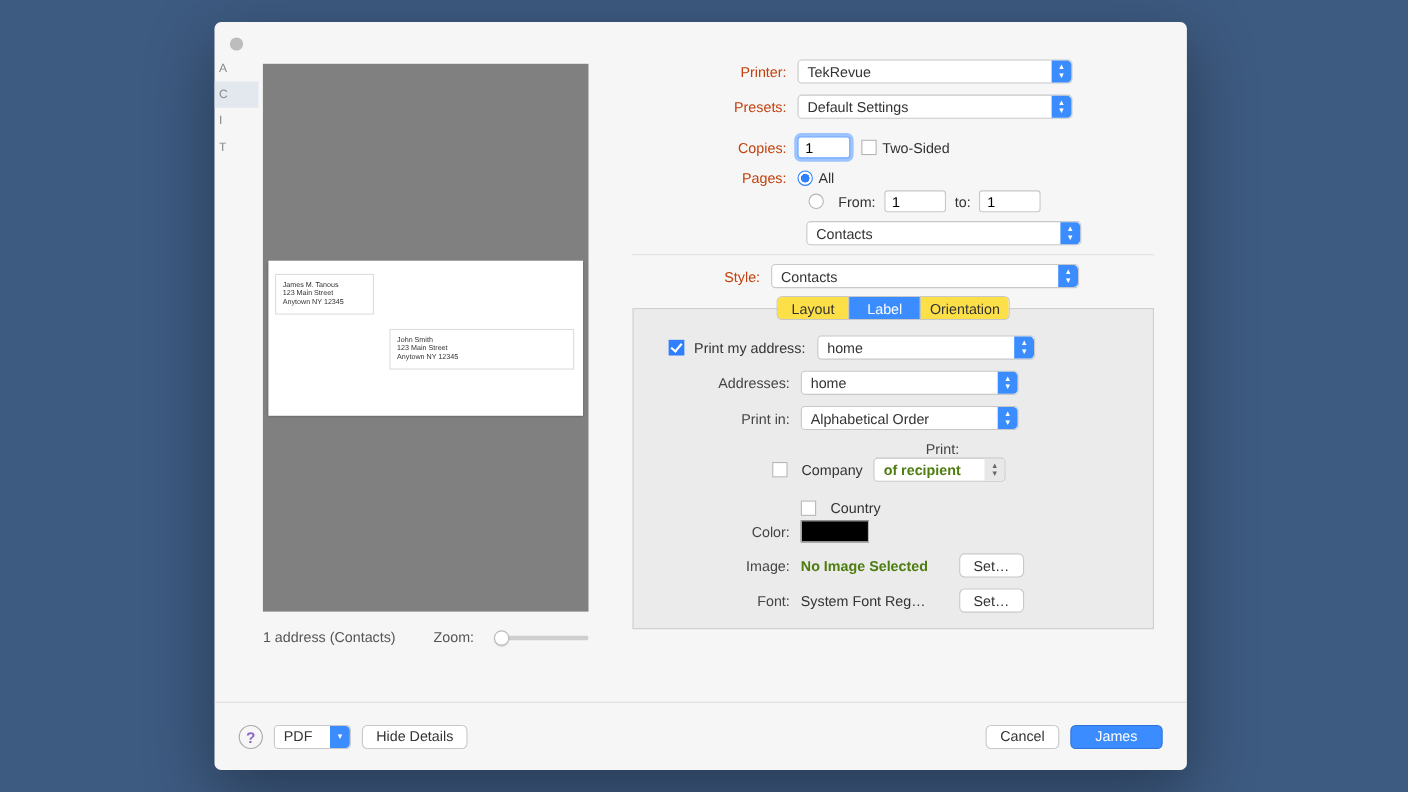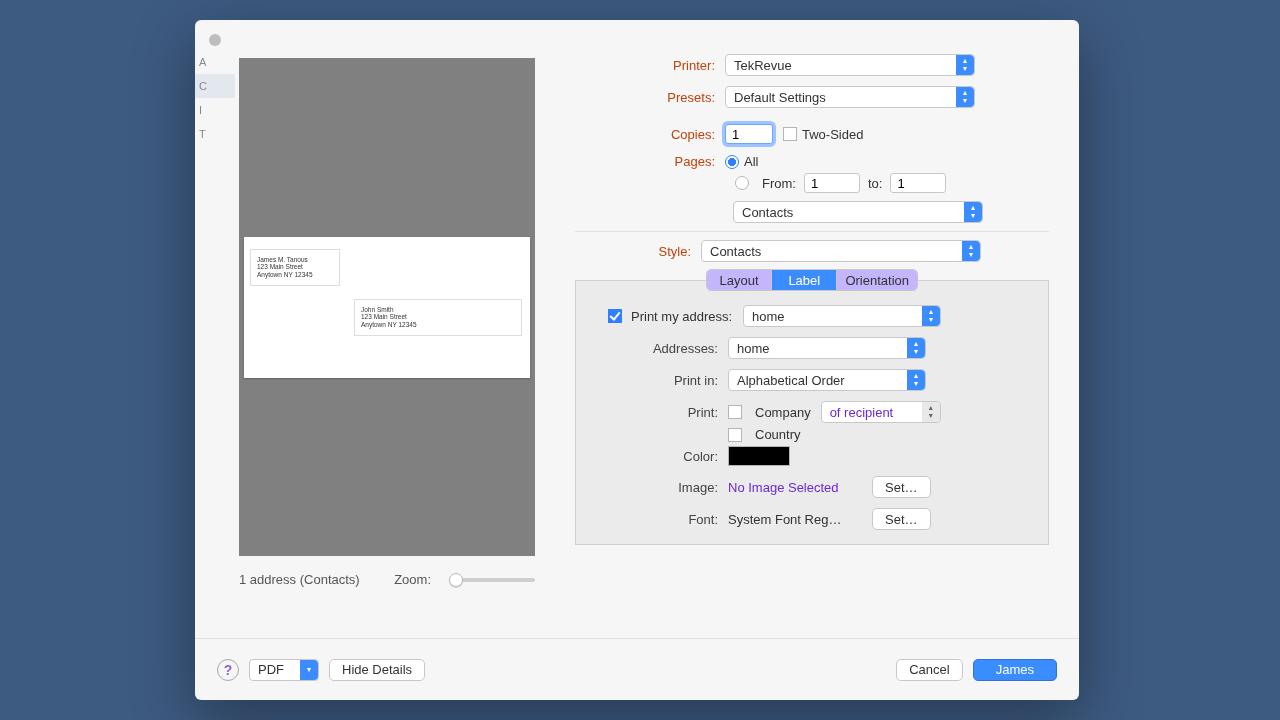--- a/index.html
+++ b/index.html
@@ -162,41 +162,41 @@
   }
   .row-indent { margin-left:160px; display:flex; align-items:center; gap:8px; }
   hr.sep { border:none; border-top:1px solid #e0e0e0; margin:4px 0 8px; }
 
   
   .seg-control {
     display:flex; margin:0 auto 0; width:212px; height:22px;
     border:1px solid #c8c8c8; border-radius:5px; overflow:hidden; font-size:13px;
   }
   .seg { flex:1; display:flex; align-items:center; justify-content:center;
-    background:#c4b5fd; border-right:1px solid #c8c8c8; cursor:default; padding:0 8px;}
+    background:#fde047; border-right:1px solid #c8c8c8; cursor:default; padding:0 8px;}
   .seg:last-child { border-right:none; }
   .seg.active { background:#3b8dff; color:#fff; }
   .panel {
     background:#ebebeb; border:1px solid #cfcfcf;
     padding:14px 12px 14px 4px; margin-top:0px; position:relative;
   }
   .panel .seg-wrap {
     position:absolute; top:-12px; left:0; right:0; display:flex; justify-content:center;
   }
   .panel-inner { margin-top:10px; }
   .prow { display:flex; align-items:center; margin-bottom:10px; }
   .prow > label { width:148px; text-align:right; padding-right:10px; color:#444; }
   .pval { flex:1; display:flex; align-items:center; gap:8px; }
   .color-well { width:62px; height:20px; border:1px solid #b5b5b5; background:#000; }
   .btn {
     height:22px; padding:0 12px; background:#fff; border:1px solid #c8c8c8;
     border-radius:5px; font-size:13px; display:inline-flex; align-items:center;
   }
   .disabled { color:#aaa; }
-  .muted { color:#6d28d9; }
+  .muted { color:#4d7c0f;font-weight:bold; }
 
   
   .footer {
     position:absolute; left:0; right:0; bottom:0; height:62px;
     border-top:1px solid #e0e0e0;
     display:flex; align-items:center; padding:0 22px 0 22px; gap:10px;
   }
   .help-btn {
     width:22px; height:22px; border-radius:50%; border:1.5px solid #a9a9a9;
     color:#8e68c8; display:flex; align-items:center; justify-content:center; font-weight:bold;
@@ -346,21 +346,21 @@
             <div class="prow">
               <label>Print in:</label>
               <div class="select w198">
                 <span>Alphabetical Order</span>
                 <div class="arrows">
                     <span>▴</span>
                     <span>▾</span>
                   </div>
               </div>
             </div>
-            <div class="prow" style="margin-bottom:4px;">
+            <div class="prow" style="margin-bottom:16px;flex-direction:column;">
               <label>Print:</label>
               <div class="pval">
                 <span class="checkbox"></span>
                 <span>Company</span>
                 <div class="select gray w120" style="margin-left:2px">
                   <span class="muted">of recipient</span>
                   <div class="arrows">
                       <span>▴</span>
                       <span>▾</span>
                     </div>

